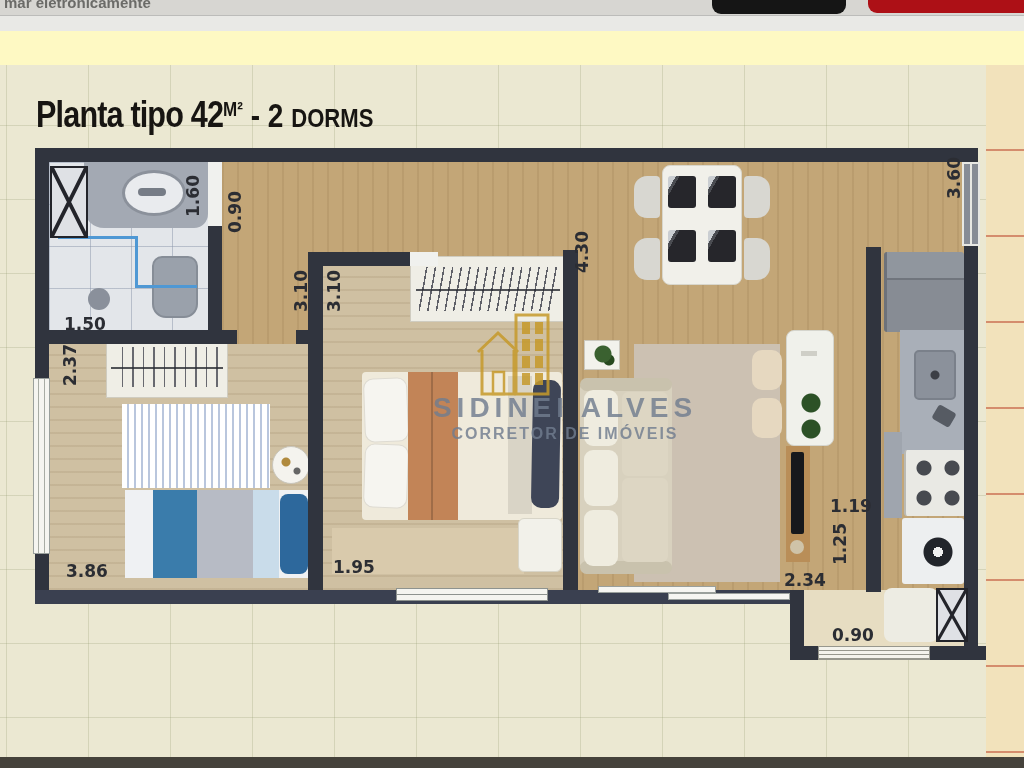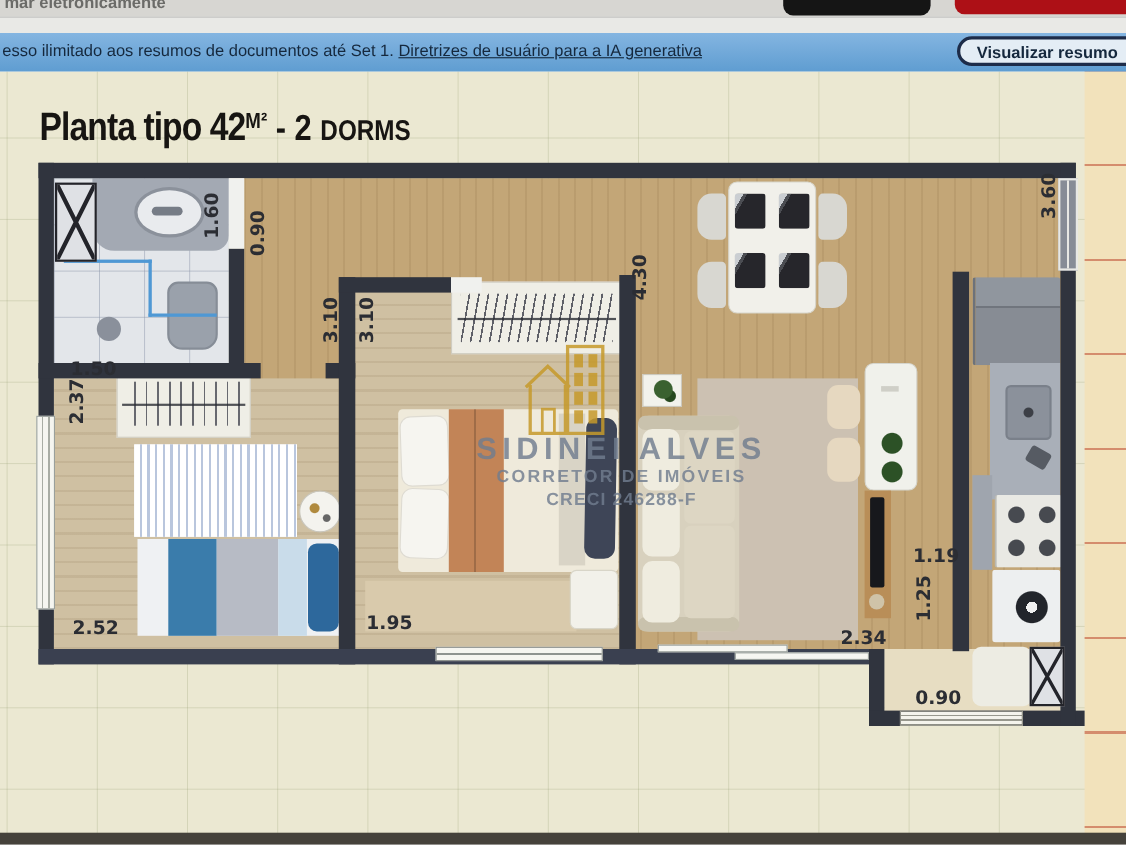--- a/index.html
+++ b/index.html
@@ -1,17 +1,17 @@
 <!DOCTYPE html>
 <html><head>
 <meta charset="utf-8">
 <style>
   html,body{margin:0;padding:0;background:#888;}
   #screen{position:relative;width:1024px;height:768px;overflow:hidden;
-    font-family:"Liberation Sans",sans-serif;background:#ffffff;}
+    font-family:"Liberation Sans",sans-serif;background:#fef9c3;}
   .a{position:absolute;}
   .wall{position:absolute;background:#30343e;}
   .dim{position:absolute;font-family:"DejaVu Sans",sans-serif;font-weight:bold;
     font-size:17px;color:#2b2d33;white-space:nowrap;z-index:40;}
   .dimv{width:44px;text-align:center;transform:rotate(-90deg);}
   .wardrobe{position:absolute;background:#efeee6;border:1px solid #cfccc0;overflow:hidden;}
   .wardrobe::before{content:"";position:absolute;left:5%;right:5%;top:16%;bottom:16%;
     background:repeating-linear-gradient(90deg,transparent 0 9px,rgba(58,60,72,.75) 9px 10.5px);}
   .wardrobe.slant::before{background:repeating-linear-gradient(100deg,transparent 0 7px,rgba(58,60,72,.8) 7px 8.5px);}
   .wardrobe::after{content:"";position:absolute;left:3%;right:3%;top:50%;height:2px;background:rgba(40,42,50,.8);}
@@ -25,27 +25,20 @@
 <body>
 
 <div id="screen">
 
   <div class="a" style="left:0;top:0;width:1024px;height:15px;background:#d7d6d2;overflow:hidden;">
     <span style="position:absolute;left:4px;top:-6px;font-size:15px;font-weight:bold;color:#6b6b68;">mar eletronicamente</span>
   </div>
   <div class="a" style="left:712px;top:-9px;width:134px;height:23px;background:#151515;border-radius:9px;z-index:5;"></div>
   <div class="a" style="left:868px;top:-8px;width:170px;height:21px;background:#ad1016;border-radius:9px;z-index:5;"></div>
   <div class="a" style="left:0;top:15px;width:1024px;height:15px;background:#e9e9e6;border-top:1px solid #bcbcba;"></div>
-  <div class="a" style="left:0;top:30px;width:1024px;height:35px;background:linear-gradient(180deg,#84b5e1,#5f9dd1);z-index:4;">
-    <span style="position:absolute;left:2px;top:8px;font-size:15px;color:#15283d;white-space:nowrap;">
-      <span>esso ilimitado aos resumos de documentos até Set 1.</span>
-      <a href="#" style="color:#15283d;text-decoration:underline;">Diretrizes de usuário para a IA generativa</a>
-    </span>
-    <div style="position:absolute;left:870px;top:3px;width:210px;height:27px;border:3px solid #1d2c49;border-radius:16px;background:#e4edf5;color:#15283d;font-weight:bold;font-size:15px;line-height:25px;padding-left:15px;box-sizing:border-box;">Visualizar resumo</div>
-  </div>
 
   <div class="a" style="left:0;top:65px;width:1024px;height:695px;background:#ebe8d2;
     background-image:linear-gradient(rgba(151,160,116,.28) 1px,transparent 1px),linear-gradient(90deg,rgba(151,160,116,.28) 1px,transparent 1px);
     background-size:82px 74px;background-position:6px 60px;"></div>
   <div class="a" style="left:986px;top:65px;width:38px;height:695px;background:#f2e2bb;
     background-image:repeating-linear-gradient(180deg,transparent 0 84px,rgba(188,70,45,.55) 84px 86px);"></div>
 
   <div class="a" style="left:36px;top:94px;white-space:nowrap;transform:scaleX(.85);transform-origin:0 50%;color:#171512;z-index:10;">
     <span style="font-weight:bold;font-size:36px;letter-spacing:-1px;">Planta tipo 42</span><span style="font-weight:bold;font-size:20px;vertical-align:11px;">M²</span><span style="font-weight:bold;font-size:33px;"> - 2 </span><span style="font-weight:bold;font-size:26px;">DORMS</span>
   </div>
@@ -186,32 +179,31 @@
         <rect x="46" y="61" width="8" height="12"></rect>
           <rect x="59" y="61" width="8" height="12"></rect>
       </g>
       <path d="M2 40 L22 21 L42 40" stroke="#c69a2b" stroke-width="3"></path>
       <path d="M6 38 V82 H38 V38" stroke="#c69a2b" stroke-width="3"></path>
       <rect x="17" y="60" width="11" height="22" stroke="#c69a2b" stroke-width="2.5"></rect>
     </svg>
   </div>
   <div class="wm" style="left:380px;top:425px;width:370px;font-size:16px;letter-spacing:2px;">CORRETOR DE IMÓVEIS</div>
   <div class="wm" style="left:380px;top:392px;width:370px;font-size:28px;letter-spacing:5px;">SIDINEI ALVES</div>
-  <div class="wm" style="left:380px;top:446px;width:370px;font-size:16px;letter-spacing:1px;">CRECI 246288-F</div>
 
   <div class="dim dimv" style="left:171px;top:186px;">1.60</div>
   <div class="dim dimv" style="left:213px;top:202px;">0.90</div>
-  <div class="dim" style="left:64px;top:326px;">1.50</div>
+  <div class="dim" style="left:64px;top:314px;">1.50</div>
   <div class="dim dimv" style="left:48px;top:355px;">2.37</div>
   <div class="dim dimv" style="left:279px;top:281px;">3.10</div>
   <div class="dim dimv" style="left:312px;top:281px;">3.10</div>
-  <div class="dim" style="left:66px;top:561px;">2.52</div>
+  <div class="dim" style="left:66px;top:561px;">3.86</div>
   <div class="dim" style="left:333px;top:557px;">1.95</div>
   <div class="dim dimv" style="left:560px;top:242px;">4.30</div>
   <div class="dim dimv" style="left:932px;top:168px;">3.60</div>
   <div class="dim" style="left:830px;top:496px;">1.19</div>
   <div class="dim dimv" style="left:818px;top:534px;">1.25</div>
-  <div class="dim" style="left:764px;top:570px;">2.34</div>
+  <div class="dim" style="left:784px;top:570px;">2.34</div>
   <div class="dim" style="left:832px;top:625px;">0.90</div>
 
   <div class="a" style="left:0;top:757px;width:1024px;height:11px;background:#45423b;z-index:50;"></div>
 
 </div>
 
 </body></html>

